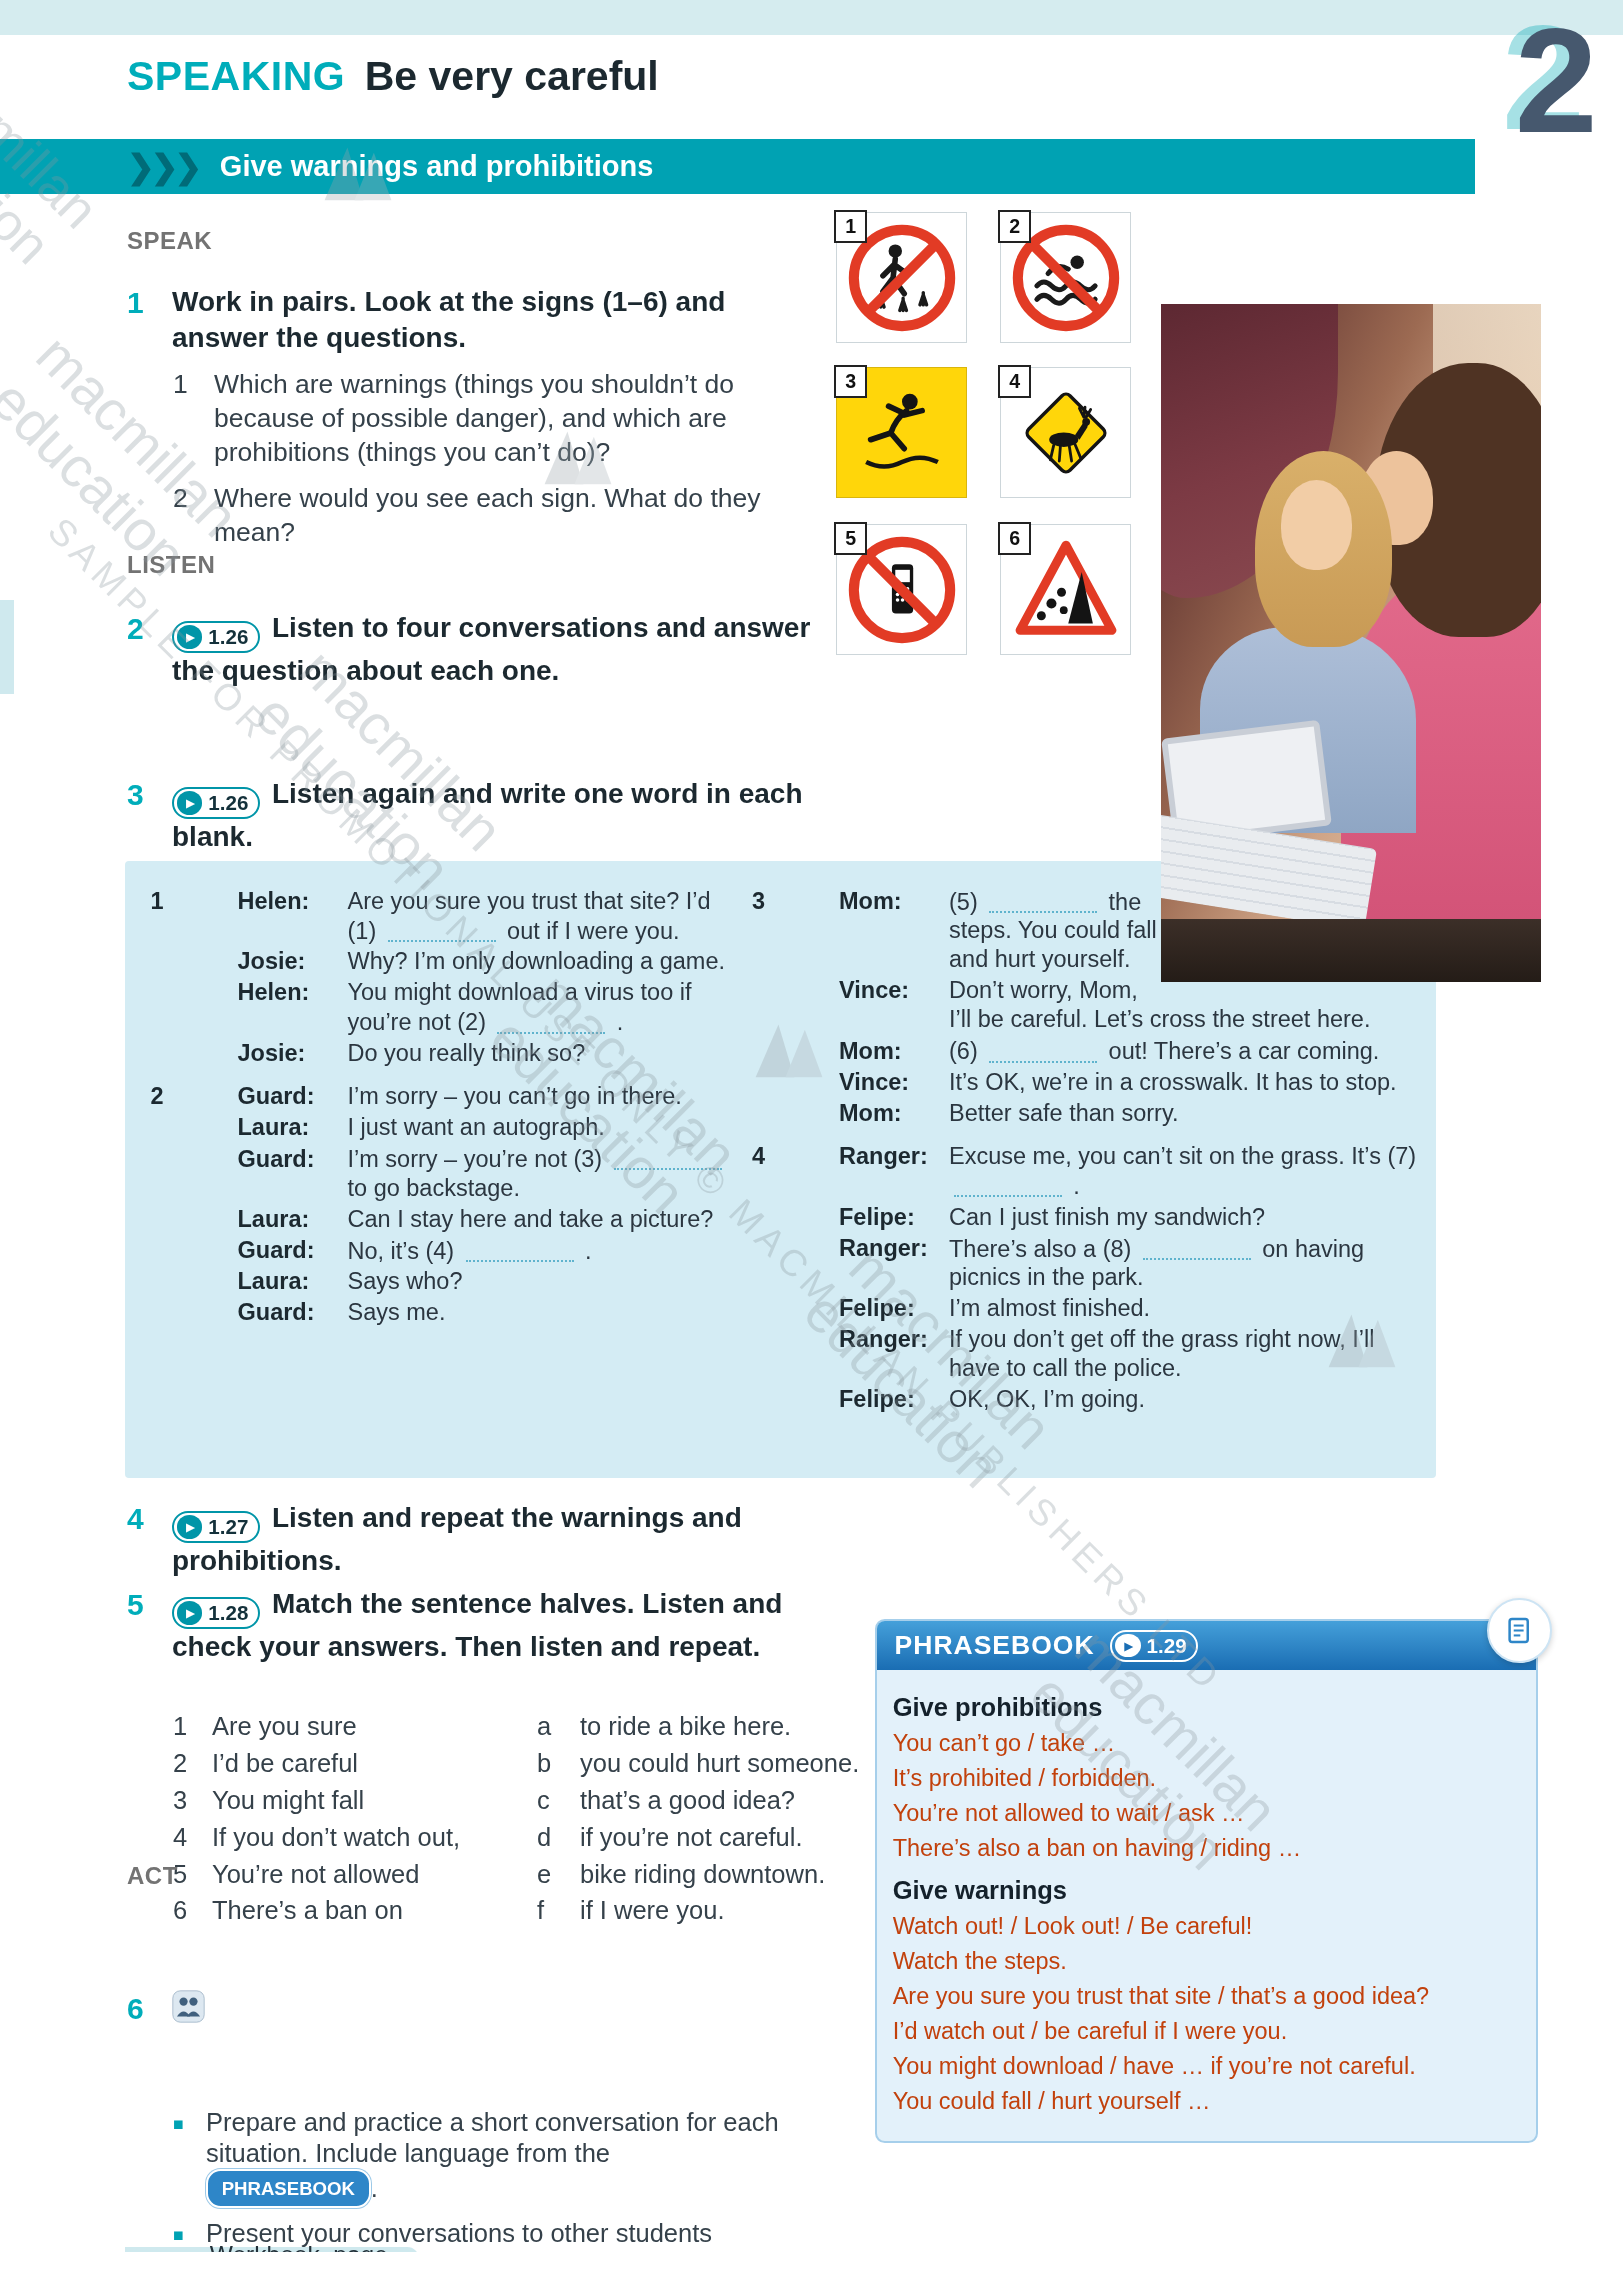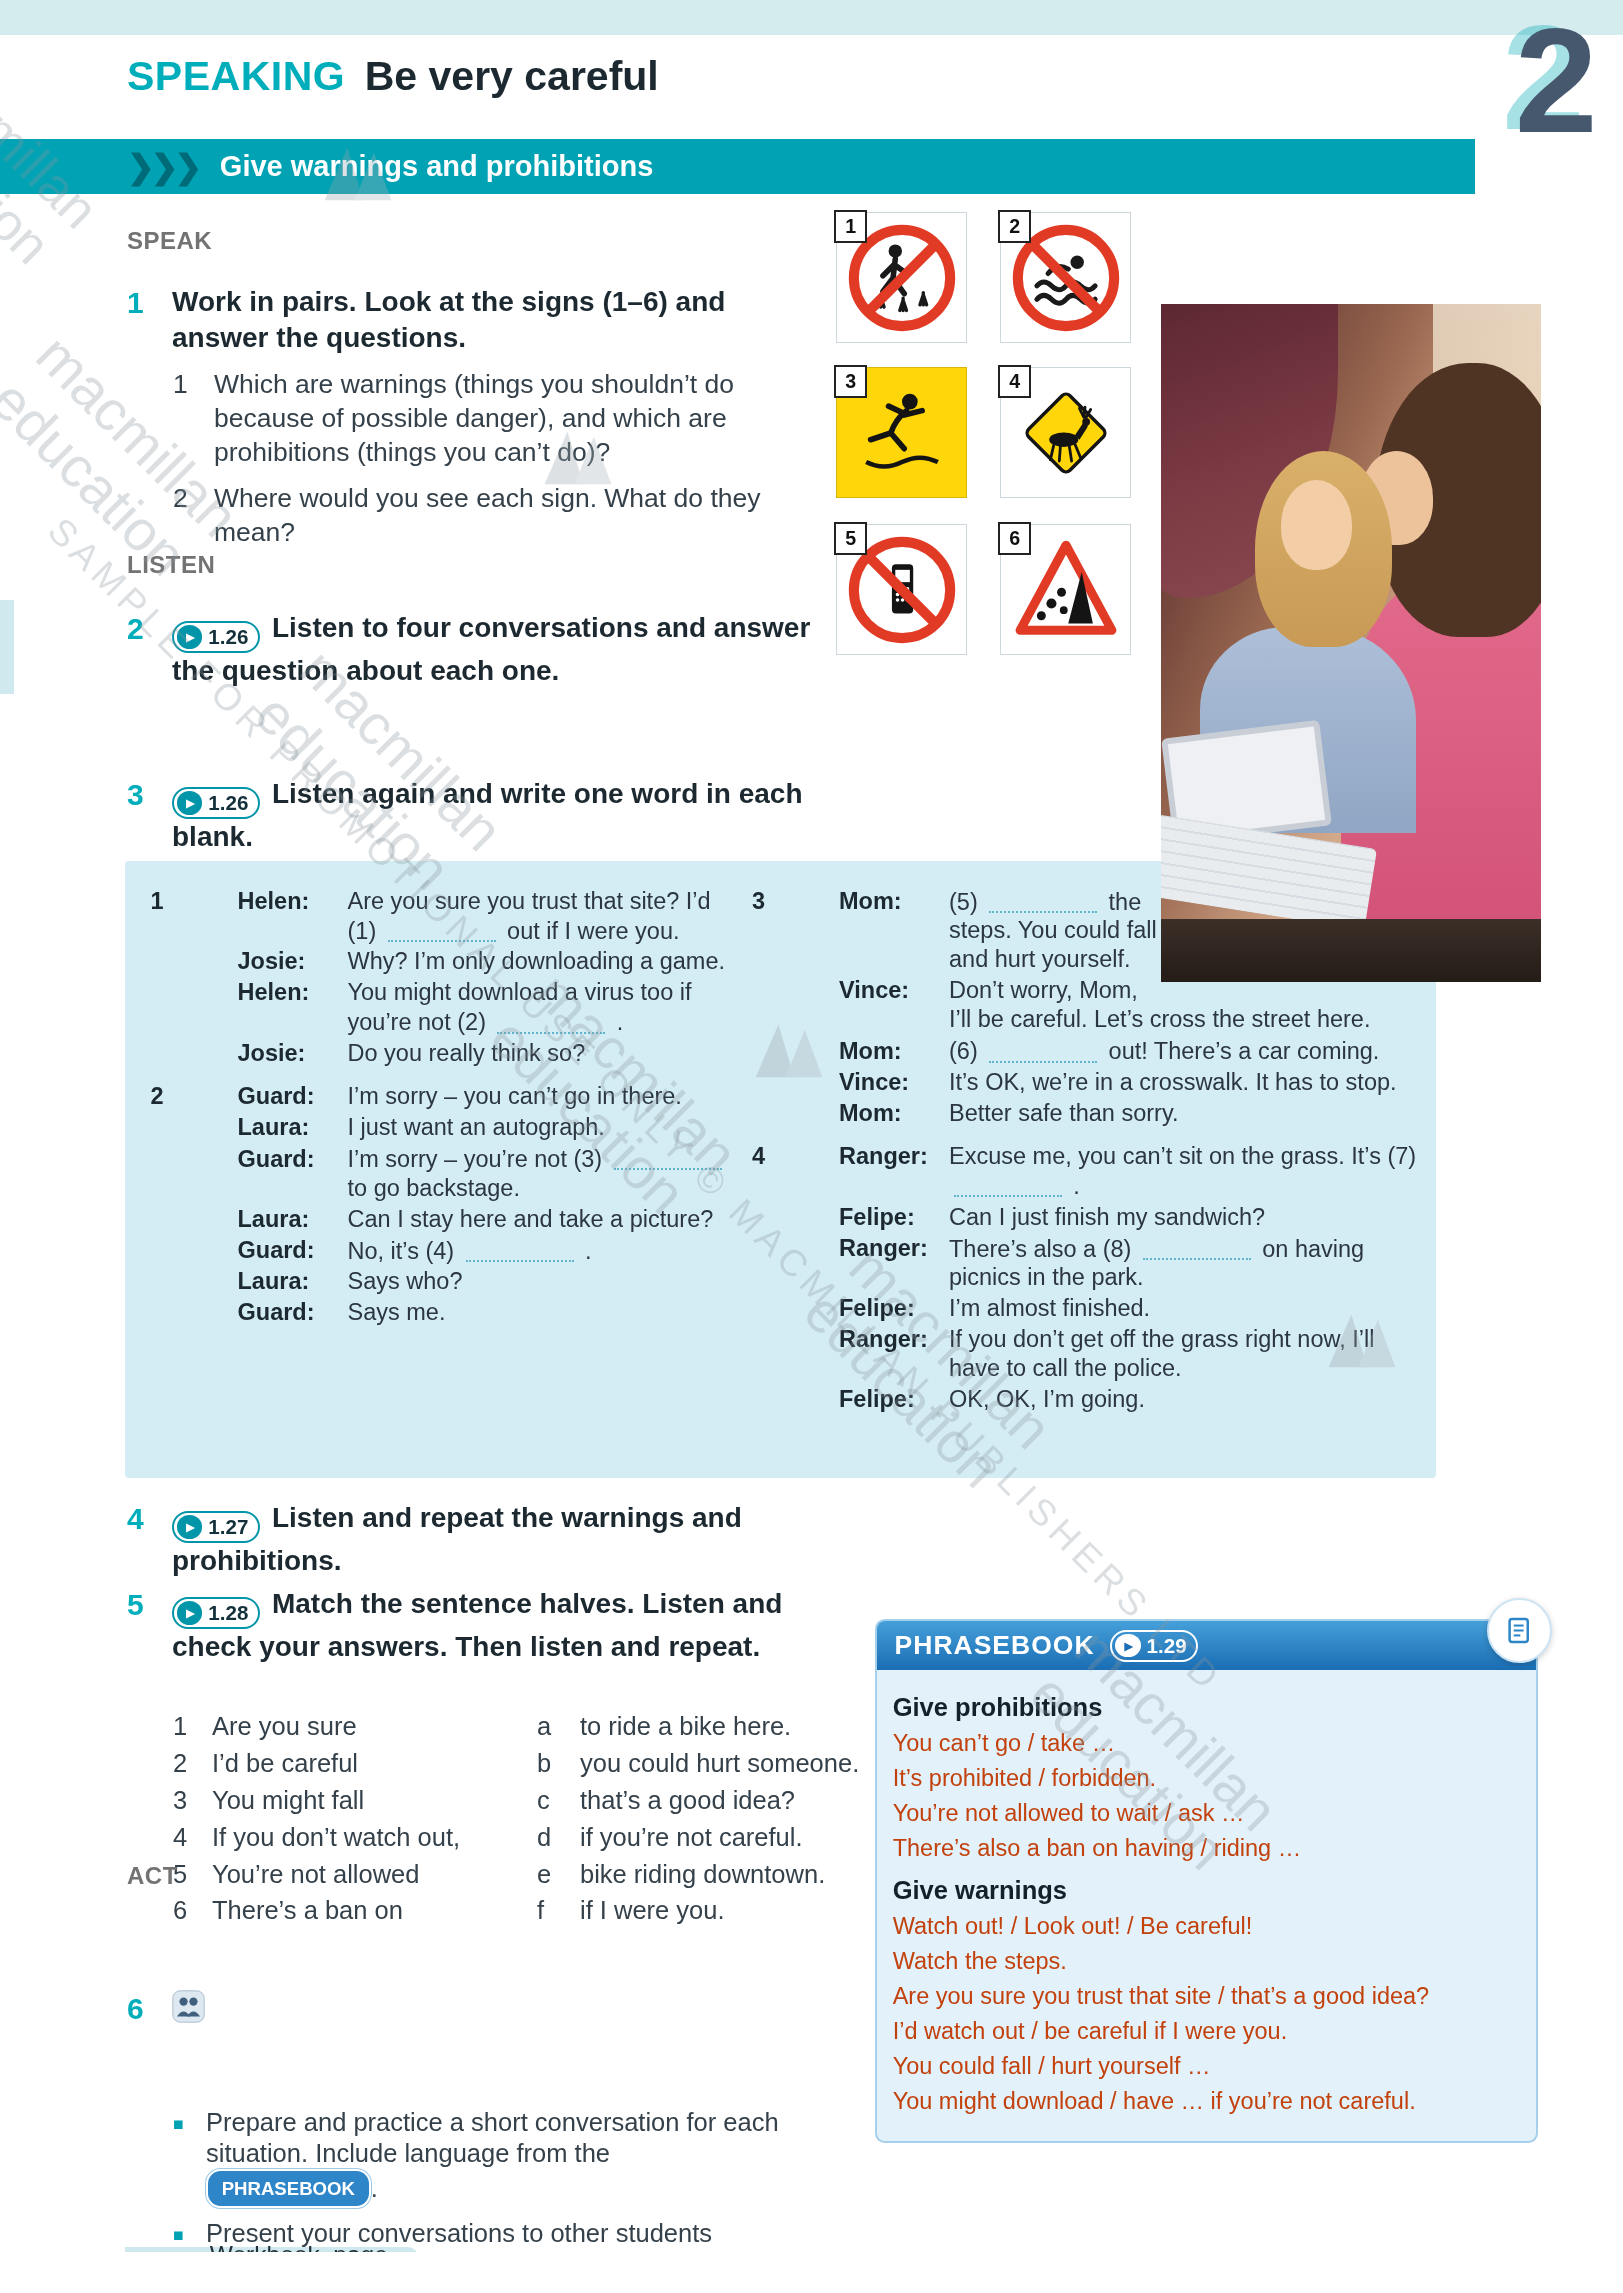--- a/index.html
+++ b/index.html
@@ -410,22 +410,22 @@
         <div class="pb-heading">Give prohibitions</div>
         <div class="pb-line">You can’t go / take …</div>
         <div class="pb-line">It’s prohibited / forbidden.</div>
         <div class="pb-line">You’re not allowed to wait / ask …</div>
         <div class="pb-line">There’s also a ban on having / riding …</div>
         <div class="pb-heading">Give warnings</div>
         <div class="pb-line">Watch out! / Look out! / Be careful!</div>
         <div class="pb-line">Watch the steps.</div>
         <div class="pb-line">Are you sure you trust that site / that’s a good idea?</div>
         <div class="pb-line">I’d watch out / be careful if I were you.</div>
+        <div class="pb-line">You might download / have … if you’re not careful.</div>
         <div class="pb-line">You could fall / hurt yourself …</div>
-        <div class="pb-line">You might download / have … if you’re not careful.</div>
       </div>
   </div>
 
   <div id="wb-band">
     <span class="chev">❯❯❯</span>
     <span class="wb-label">Workbook, page 23</span>
   </div>
   <div class="page-num">23</div>
   <div class="corner-tab"></div>
 

